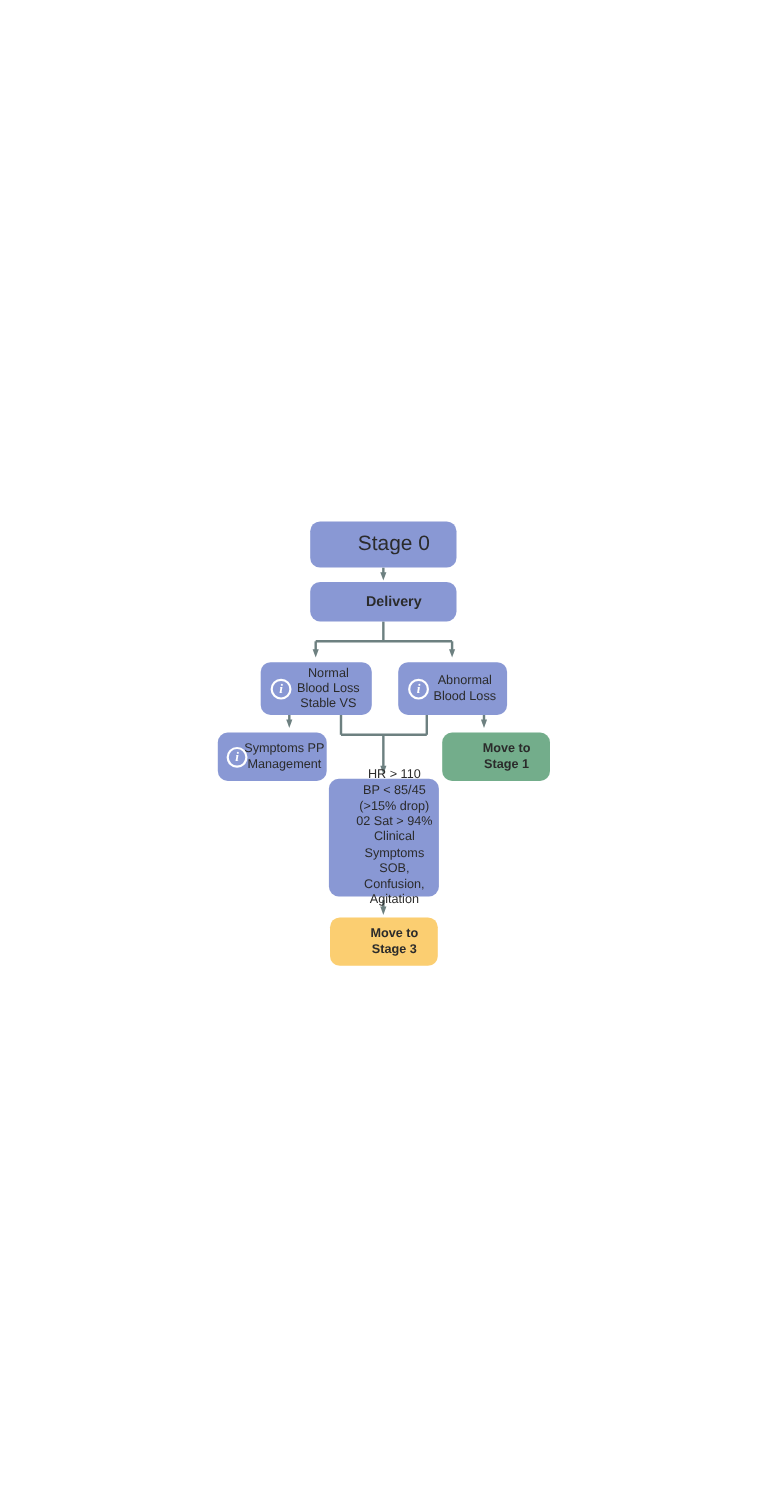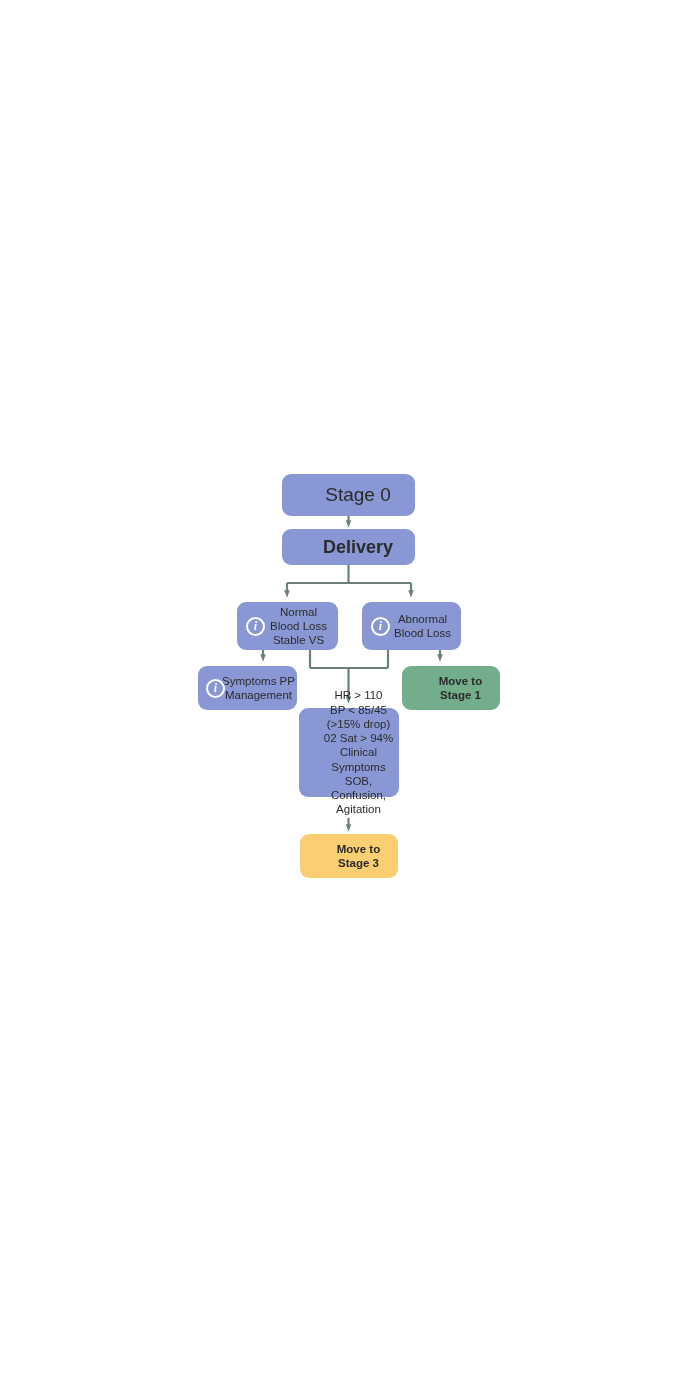--- a/index.html
+++ b/index.html
@@ -44,21 +44,21 @@
   .node-blue   { background: #8998d4; }
   .node-green  { background: #73ad8b; }
   .node-orange { background: #fbce71; }
 
   .label {
     white-space: pre-line;
   }
   .bold   { font-weight: bold; }
   .big    { font-size: 19px; font-weight: normal; }
   .small  { font-size: 11.5px; }
-  .med    { font-size: 18px; }
+  .med    { font-size: 13px; }
 
   
   .info-icon {
     position: absolute;
     width: 19px;
     height: 19px;
     border-radius: 50%;
     border: 2px solid #ffffff;
     box-sizing: border-box;
     color: #ffffff;
@@ -128,21 +128,21 @@
     <span class="info-icon" style="left:8px; top:12.5px;">i</span>
     <span class="label small">Symptoms PP
 Management</span>
   </div>
 
   <div class="node node-green" style="left:402px; top:666px; width:98px; height:44px;">
     <span class="label small bold">Move to
 Stage 1</span>
   </div>
 
-  <div class="node node-blue" style="left:299px; top:708px; width:100px; height:89px;align-items:center;">
+  <div class="node node-blue" style="left:299px; top:708px; width:100px; height:107px;align-items:center;">
     <span class="label small">HR &gt; 110
 BP &lt; 85/45
 (&gt;15% drop)
 02 Sat &gt; 94%
 Clinical Symptoms
 SOB, Confusion,
 Agitation</span>
   </div>
 
   <div class="node node-orange" style="left:300px; top:834px; width:98px; height:44px;">

